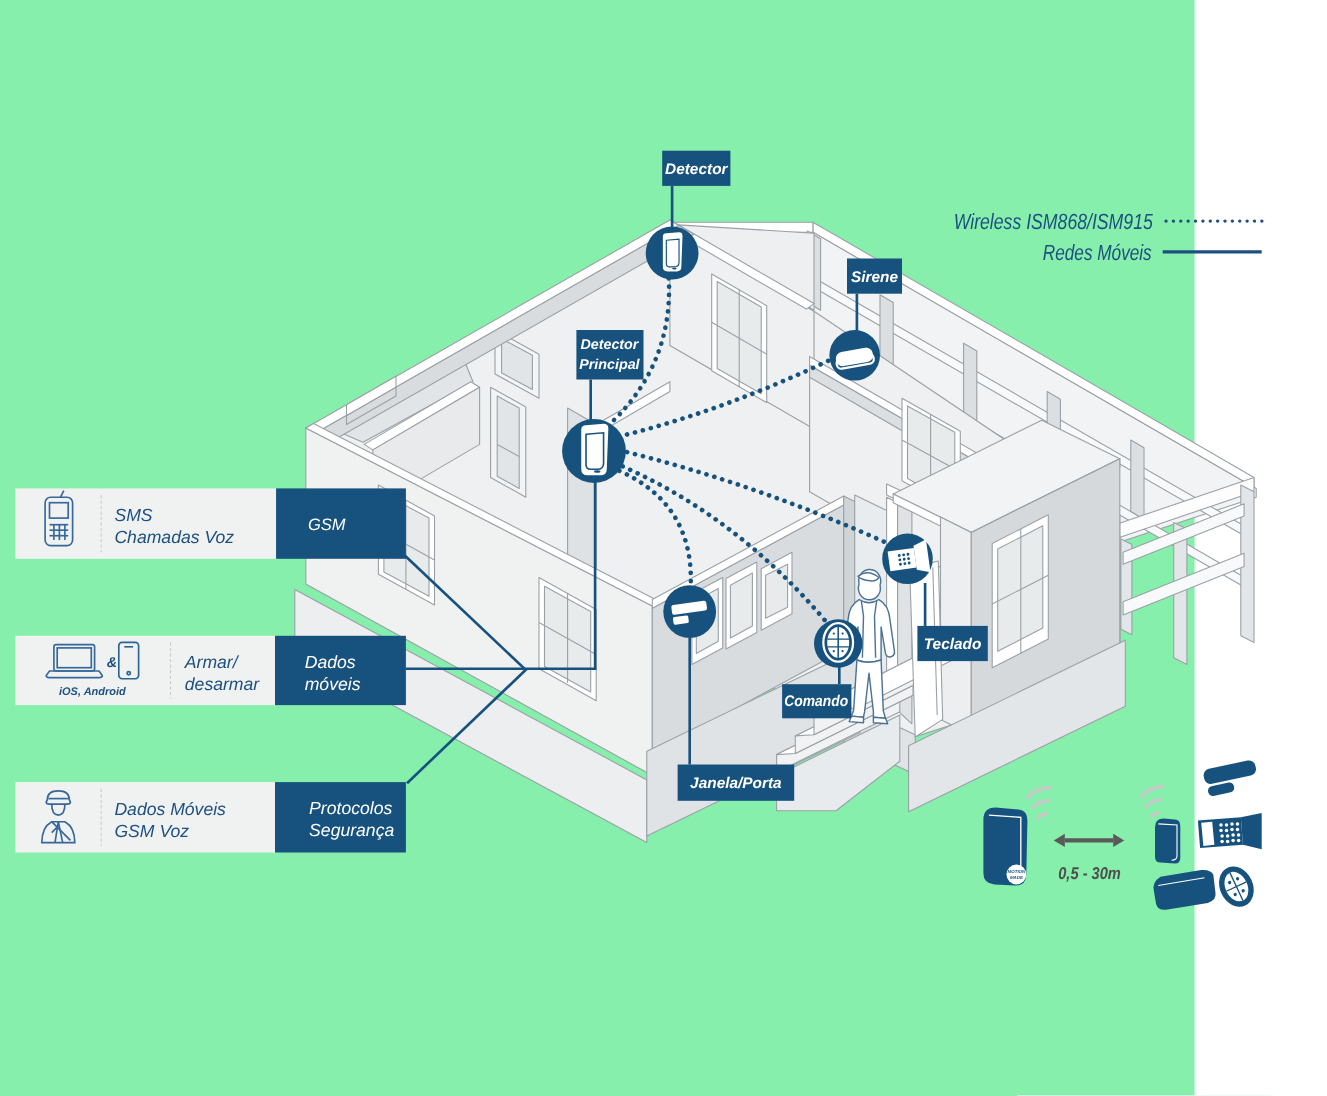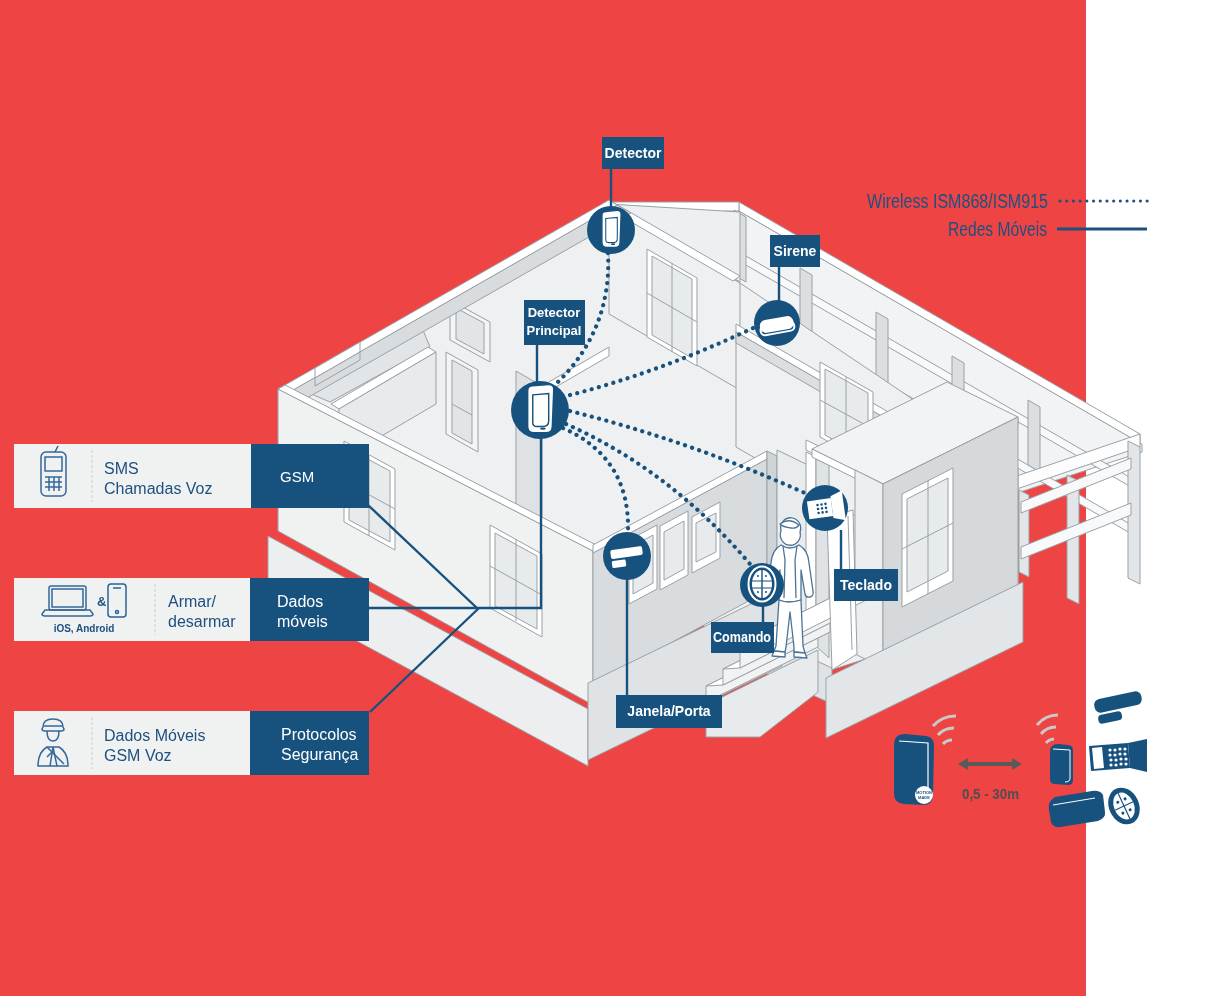--- a/index.html
+++ b/index.html
@@ -1,16 +1,16 @@
 <!DOCTYPE html>
 <html><head>
 <meta charset="utf-8">
 <style>
 html,body{margin:0;padding:0;background:#fff;}
-#stage{position:relative;width:1086px;height:996px;background:#ef4444;font-family:"Liberation Sans",sans-serif;}
+#stage{position:relative;width:1086px;height:996px;background:#86efac;font-family:"Liberation Sans",sans-serif;font-style:italic;}
 svg{position:absolute;top:0;left:0;}
 </style>
 </head>
 <body>
 <div id="stage">
 <svg width="1206" height="996" viewBox="0 0 1206 996">
 <defs>
 <g id="pir">
   <path d="M -8,-14 Q -8,-17 -5,-17 L 6,-18 Q 9,-18 9,-15 L 8,12 Q 8,16 4,16 L -4,16 Q -8,16 -8,12 Z" fill="#fff"></path>
   <path d="M -5,-11 L 6,-12 L 6,8 Q 6,12 2,12 L -2,12 Q -5,12 -5,9 Z" fill="none" stroke="#17527f" stroke-width="1"></path>

